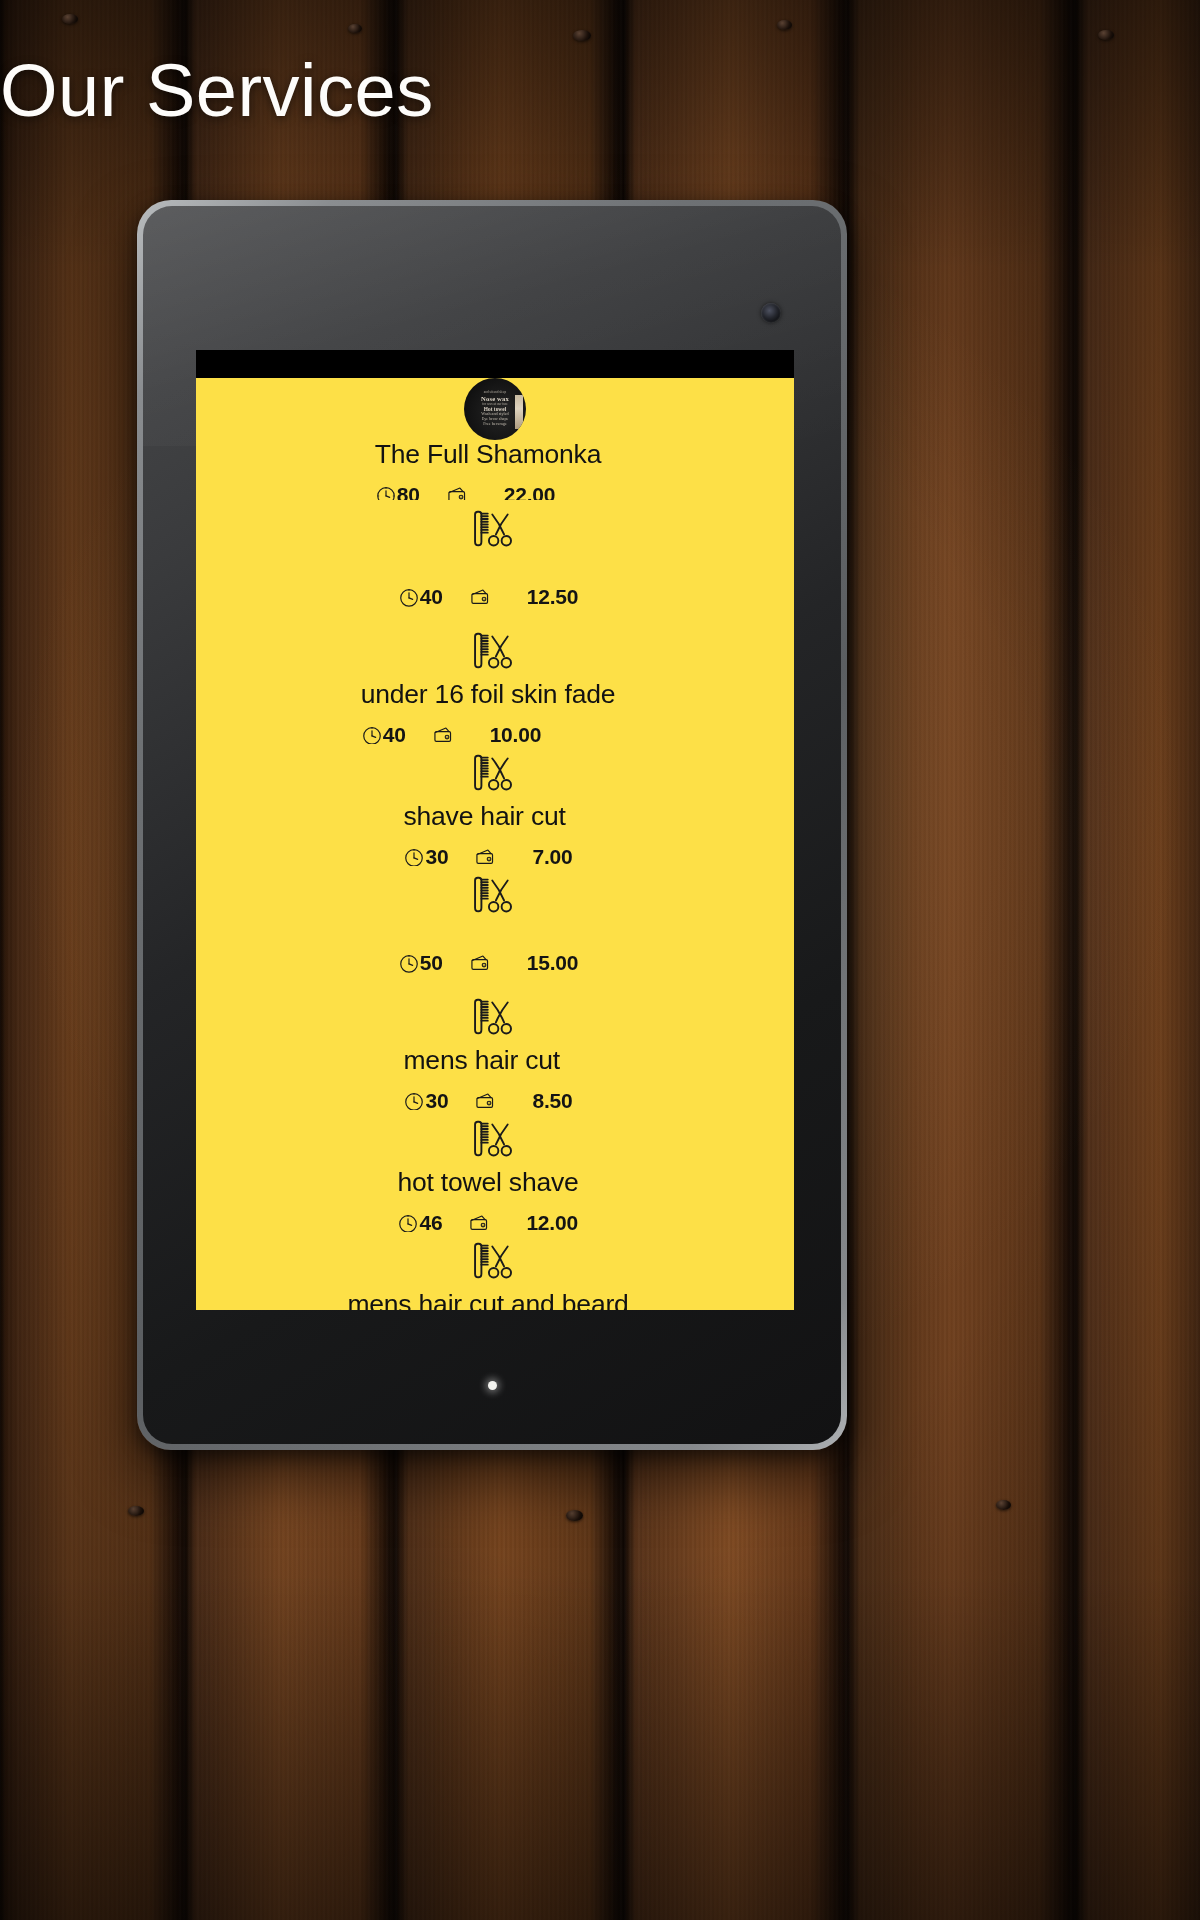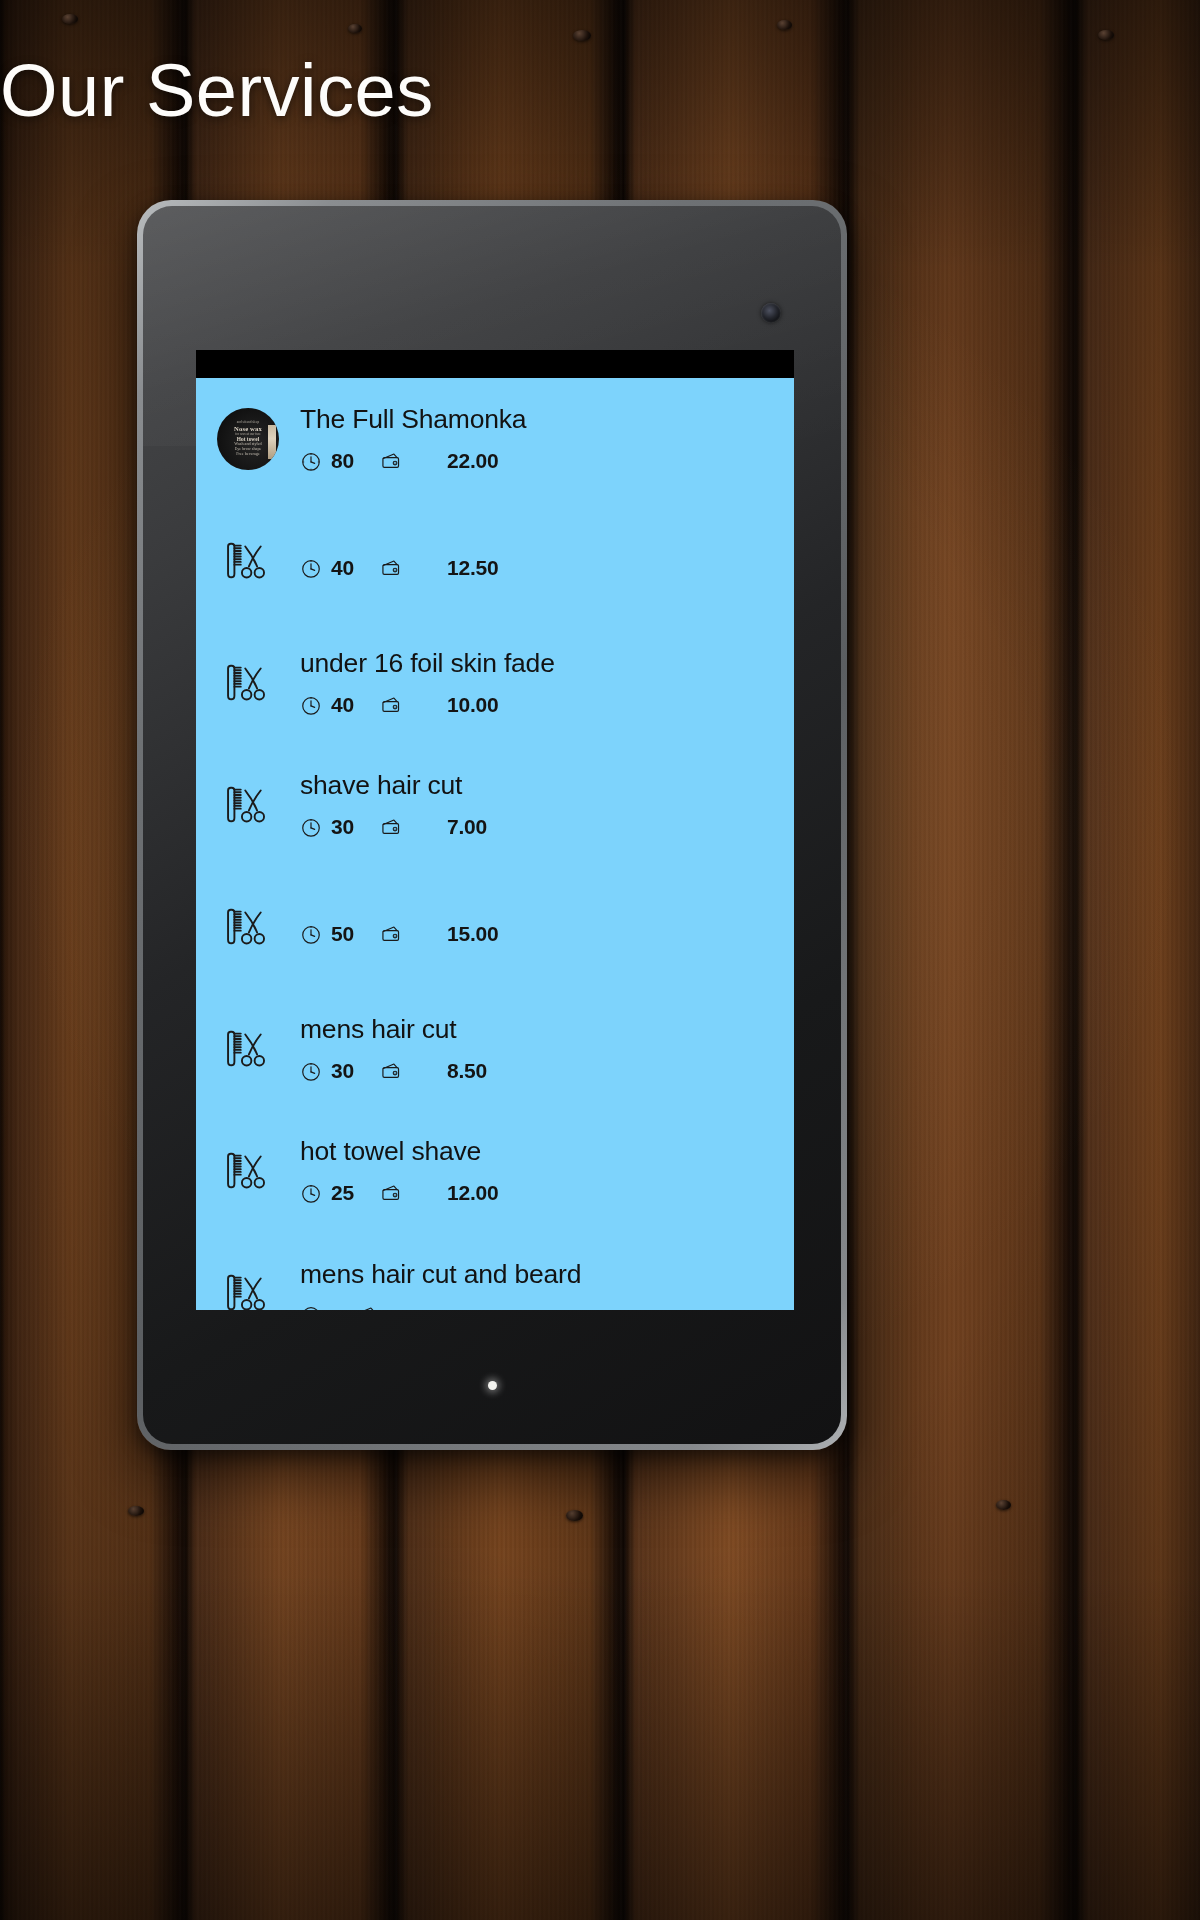--- a/index.html
+++ b/index.html
@@ -152,22 +152,23 @@
   }
 
   #app-list {
     background: #ffffff;
   }
 
   .service-row {
     display: flex;
     align-items: center;
     height: 122px;
-    background: #7dd3fc;
+    background: #fde047;
     position: relative;
+    flex-direction: column;
   }
 
   .row-icon {
     width: 104px;
     min-width: 104px;
     display: flex;
     align-items: center;
     justify-content: center;
   }
 
@@ -216,21 +217,20 @@
 
   .meta-icon {
     width: 22px; height: 22px;
     display: block;
   }
 
   .meta-val {
     font-size: 21px;
     font-weight: 700;
     color: #141414;
-    margin-left: 9px;
     letter-spacing: -0.2px;
   }
 
   
   .avatar-thumb {
     width: 62px; height: 62px;
     border-radius: 50%;
     background: radial-gradient(circle at 60% 55%, #262626 0%, #111 70%, #050505 100%);
     overflow: hidden;
     position: relative;
@@ -547,21 +547,21 @@
           <div class="row-main">
             <div class="svc-name">hot towel shave</div>
             <div class="svc-meta">
               <div class="meta-group">
                 <svg class="meta-icon svg-icon" viewBox="0 0 24 24">
                   <circle cx="12" cy="13" r="9" fill="none" stroke="#1a1a1a" stroke-width="1.3"></circle>
                   <line x1="12" y1="13" x2="12" y2="7.4" stroke="#1a1a1a" stroke-width="1.3" stroke-linecap="round"></line>
                   <line x1="12" y1="13" x2="16" y2="14.6" stroke="#1a1a1a" stroke-width="1.3" stroke-linecap="round"></line>
                   <line x1="12" y1="4" x2="12" y2="5.1" stroke="#1a1a1a" stroke-width="1.2"></line>
                 </svg>
-                <span class="meta-val">25</span>
+                <span class="meta-val">46</span>
               </div>
               <div class="meta-group">
                 <svg class="meta-icon svg-icon" viewBox="0 0 24 24">
                   <path d="M3.6 9.2 L15.2 4.4 L18.6 8.3" fill="none" stroke="#1a1a1a" stroke-width="1.25" stroke-linejoin="round" stroke-linecap="round"></path>
                   <rect x="3.2" y="8.4" width="17" height="10.6" rx="1.5" fill="none" stroke="#1a1a1a" stroke-width="1.3"></rect>
                   <circle cx="16.4" cy="14.2" r="2.0" fill="none" stroke="#1a1a1a" stroke-width="1.2"></circle>
                   <circle cx="16.4" cy="14.2" r="0.7" fill="#1a1a1a"></circle>
                 </svg>
                 <span class="meta-val">12.00</span>
               </div>

